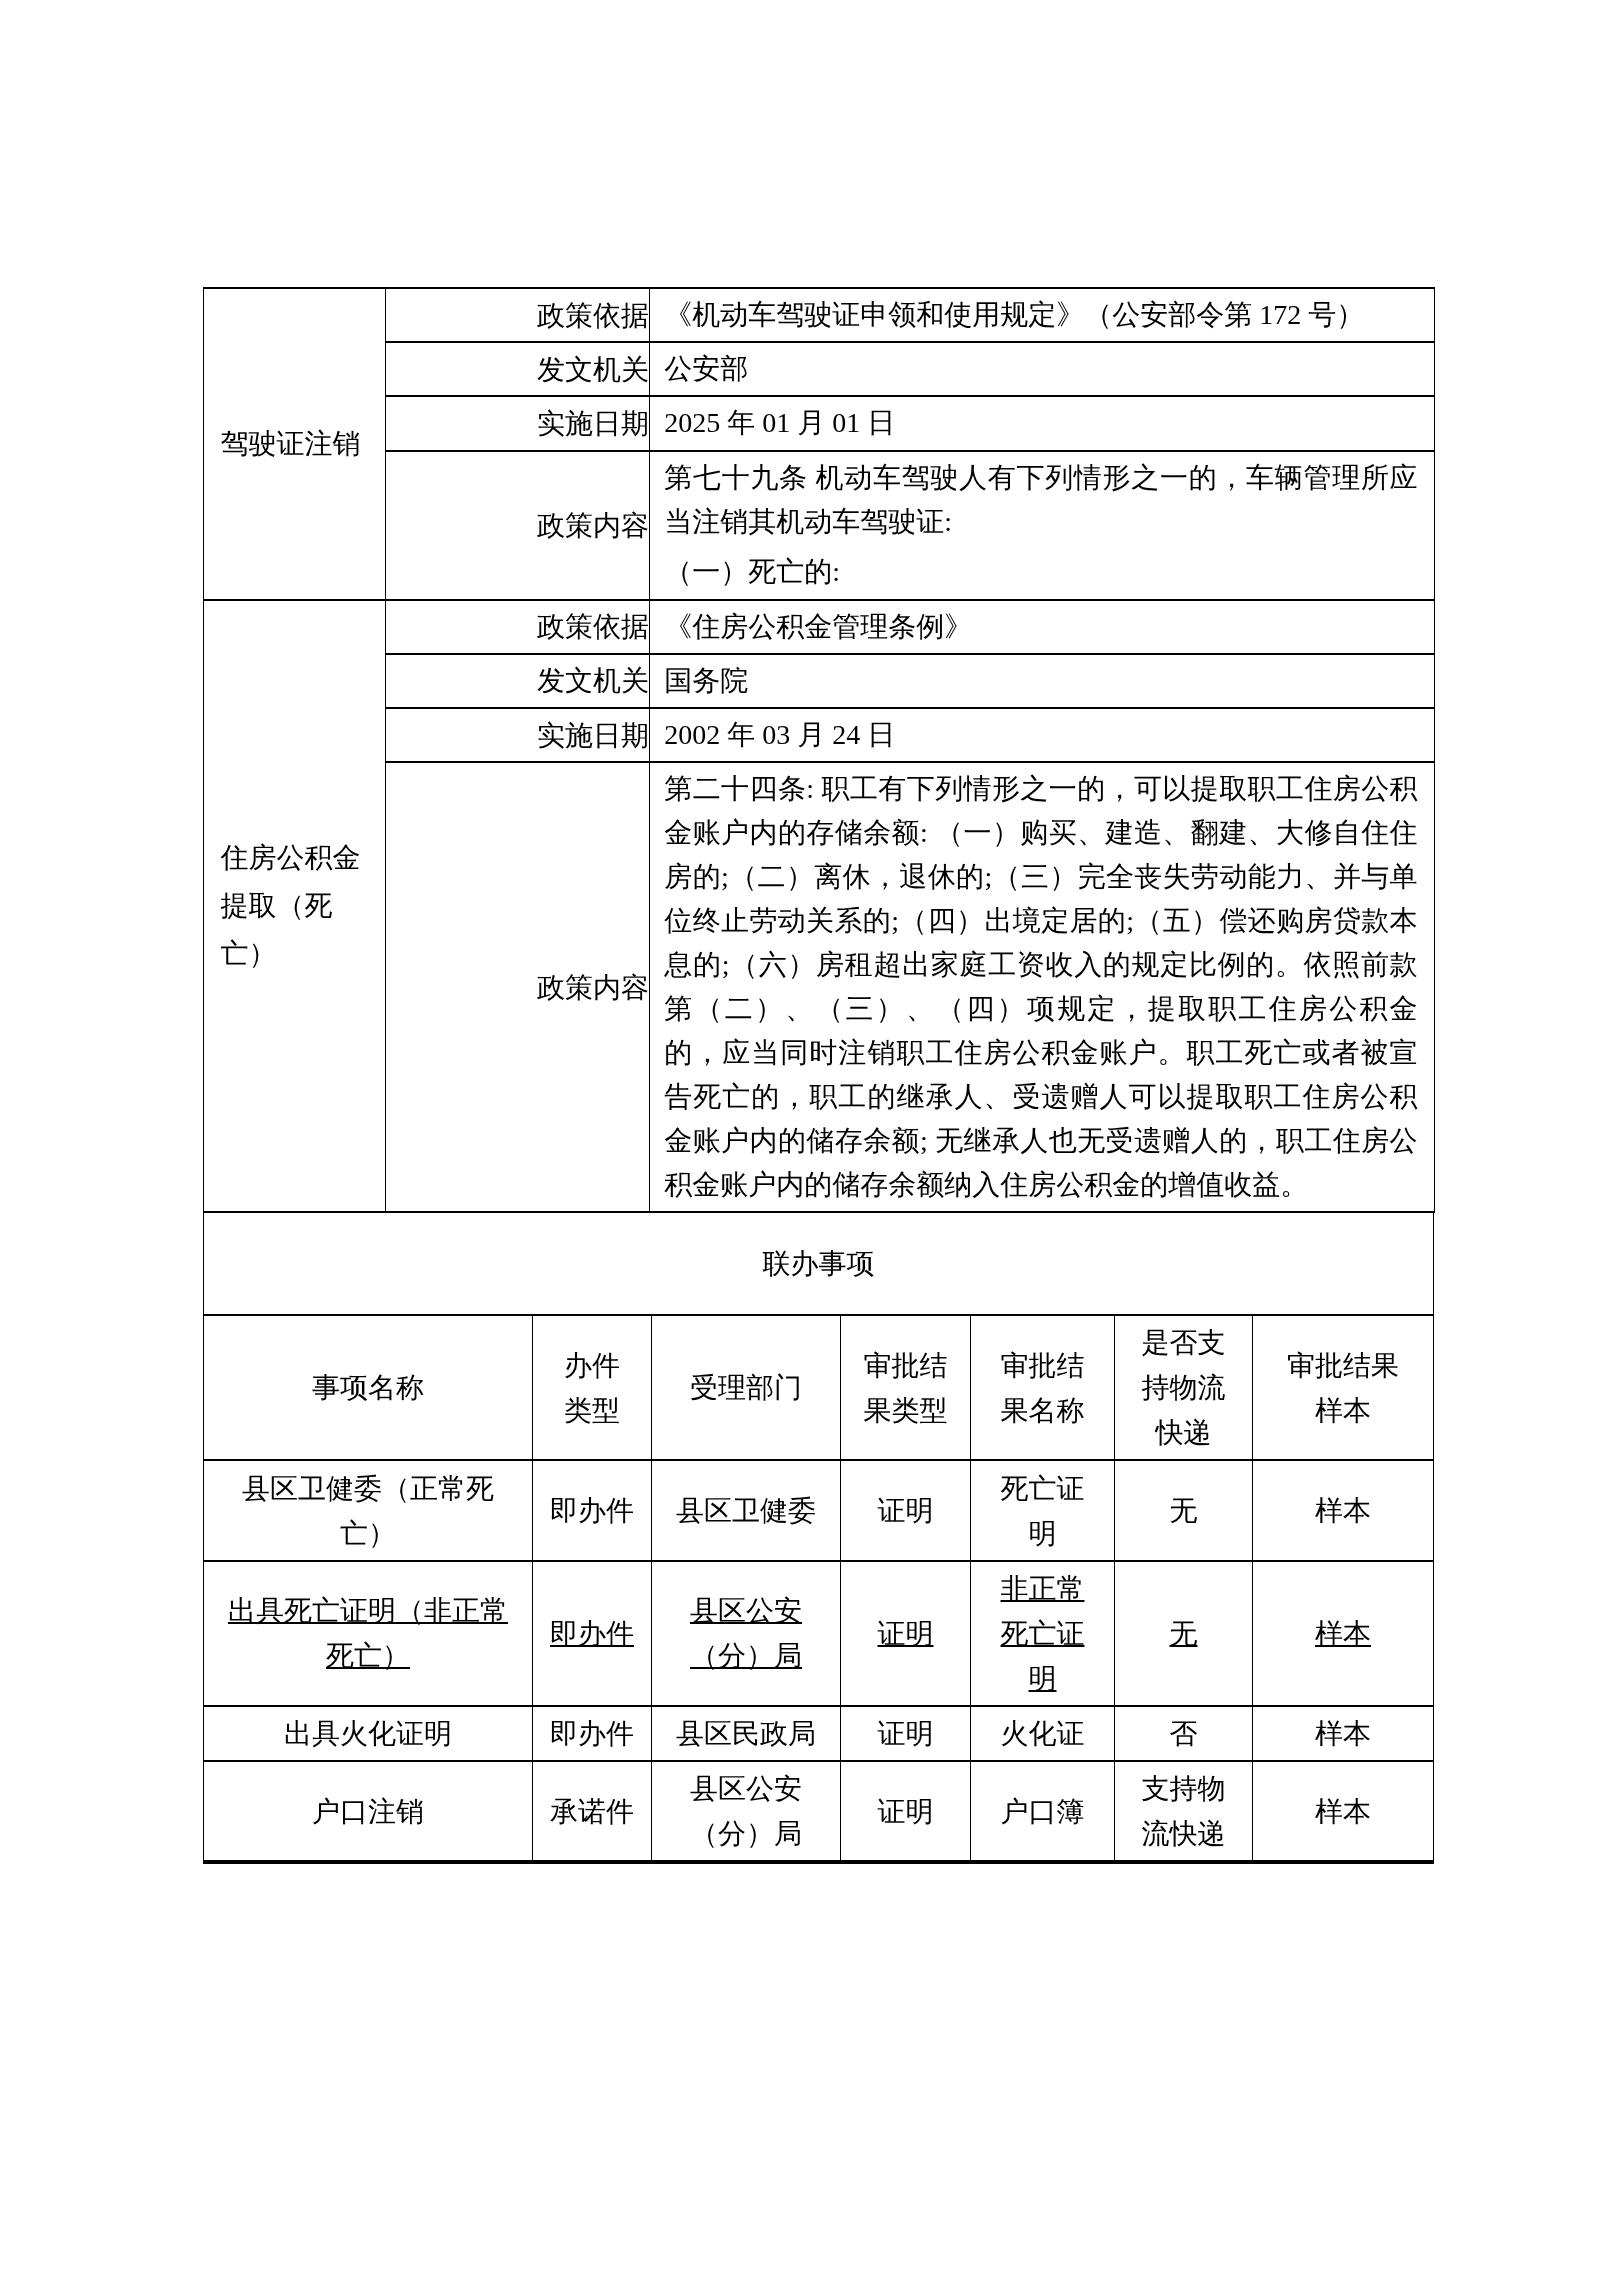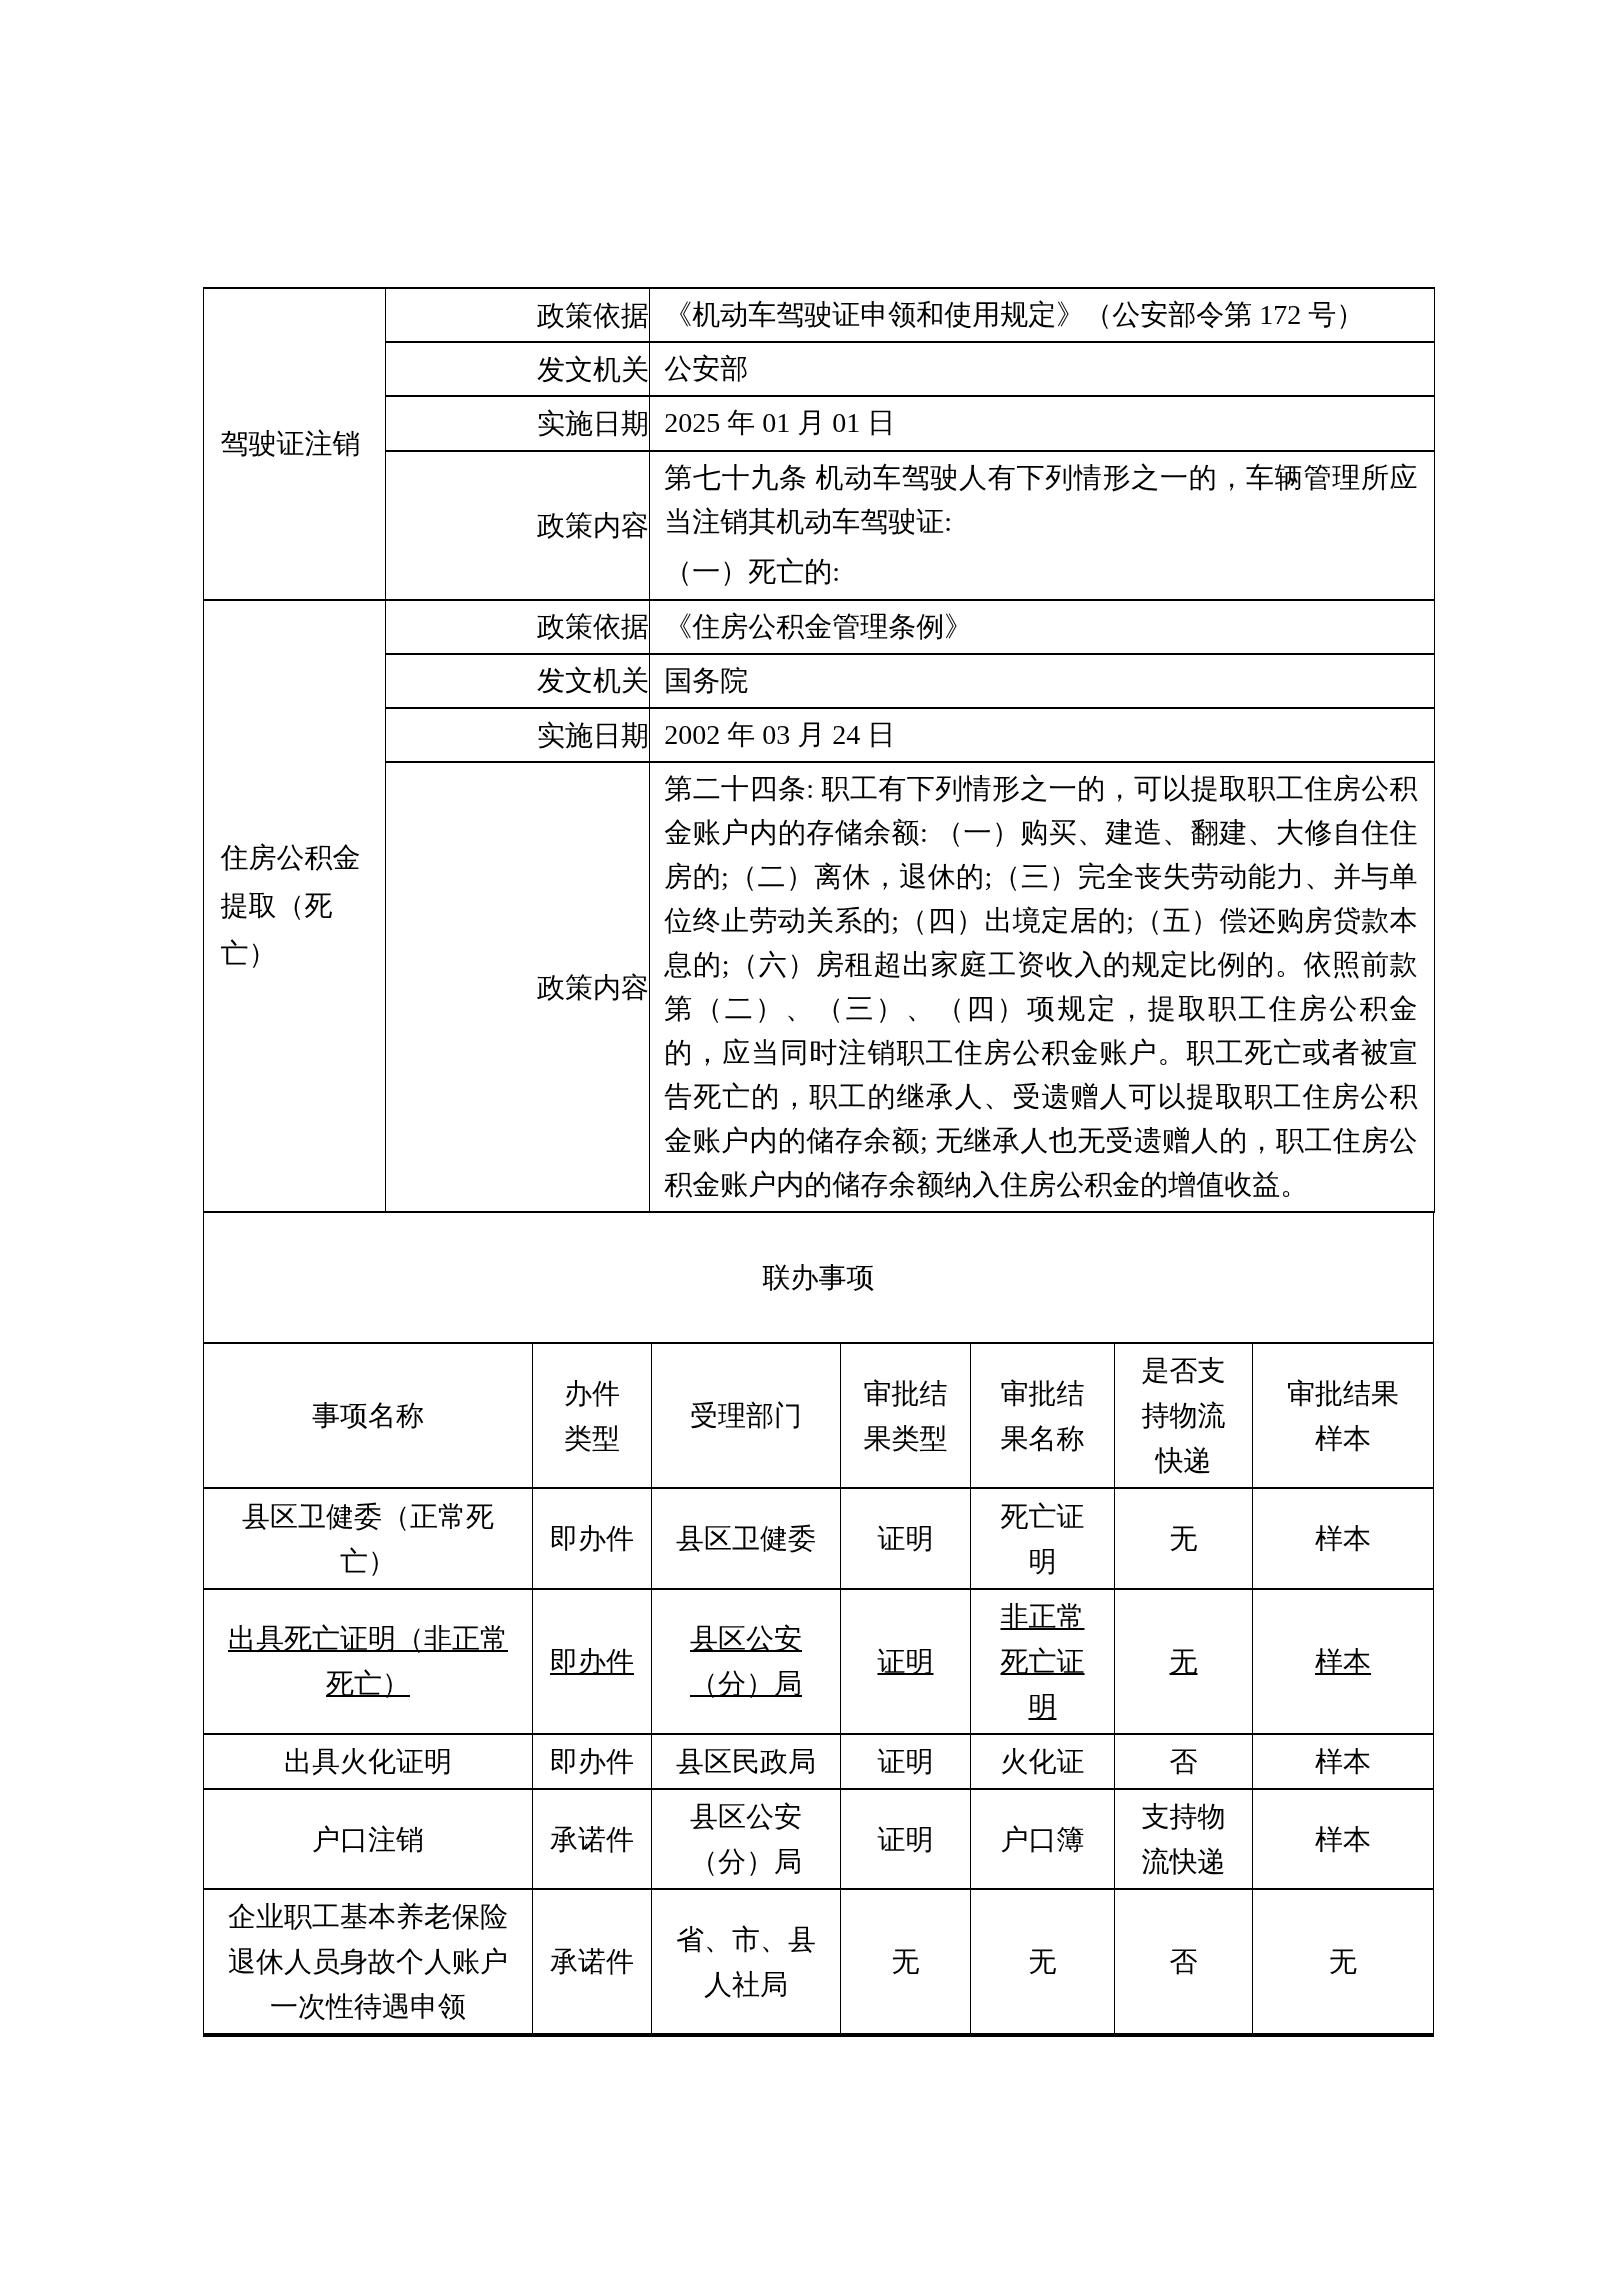--- a/index.html
+++ b/index.html
@@ -145,21 +145,21 @@
       <colgroup>
         <col style="width:329px">
         <col style="width:119px">
         <col style="width:189px">
         <col style="width:130px">
         <col style="width:144px">
         <col style="width:138px">
         <col style="width:181px">
       </colgroup>
       <tbody id="t2-body">
-          <tr style="height: 130px;">
+          <tr style="height: 102px;">
             <td colspan="7" class="joint-title-cell">联办事项</td>
           </tr>
           <tr style="height: 134px;">
             <td class="head-cell">事项名称</td>
             <td class="head-cell">办件
 类型</td>
             <td class="head-cell">受理部门</td>
             <td class="head-cell">审批结
 果类型</td>
             <td class="head-cell">审批结
@@ -199,27 +199,18 @@
           </tr>
           <tr style="height: 90px;">
             <td class="joint-cell c0">户口注销</td>
             <td class="joint-cell c1">承诺件</td>
             <td class="joint-cell c2">县区公安（分）局</td>
             <td class="joint-cell c3">证明</td>
             <td class="joint-cell c4">户口簿</td>
             <td class="joint-cell c5">支持物流快递</td>
             <td class="joint-cell c6">样本</td>
           </tr>
-          <tr style="height: 134px;">
-            <td class="joint-cell c0">企业职工基本养老保险退休人员身故个人账户一次性待遇申领</td>
-            <td class="joint-cell c1">承诺件</td>
-            <td class="joint-cell c2">省、市、县人社局</td>
-            <td class="joint-cell c3">无</td>
-            <td class="joint-cell c4">无</td>
-            <td class="joint-cell c5">否</td>
-            <td class="joint-cell c6">无</td>
-          </tr>
         </tbody>
     </table>
 
   </div>
 </div>
 
 
 </body></html>

